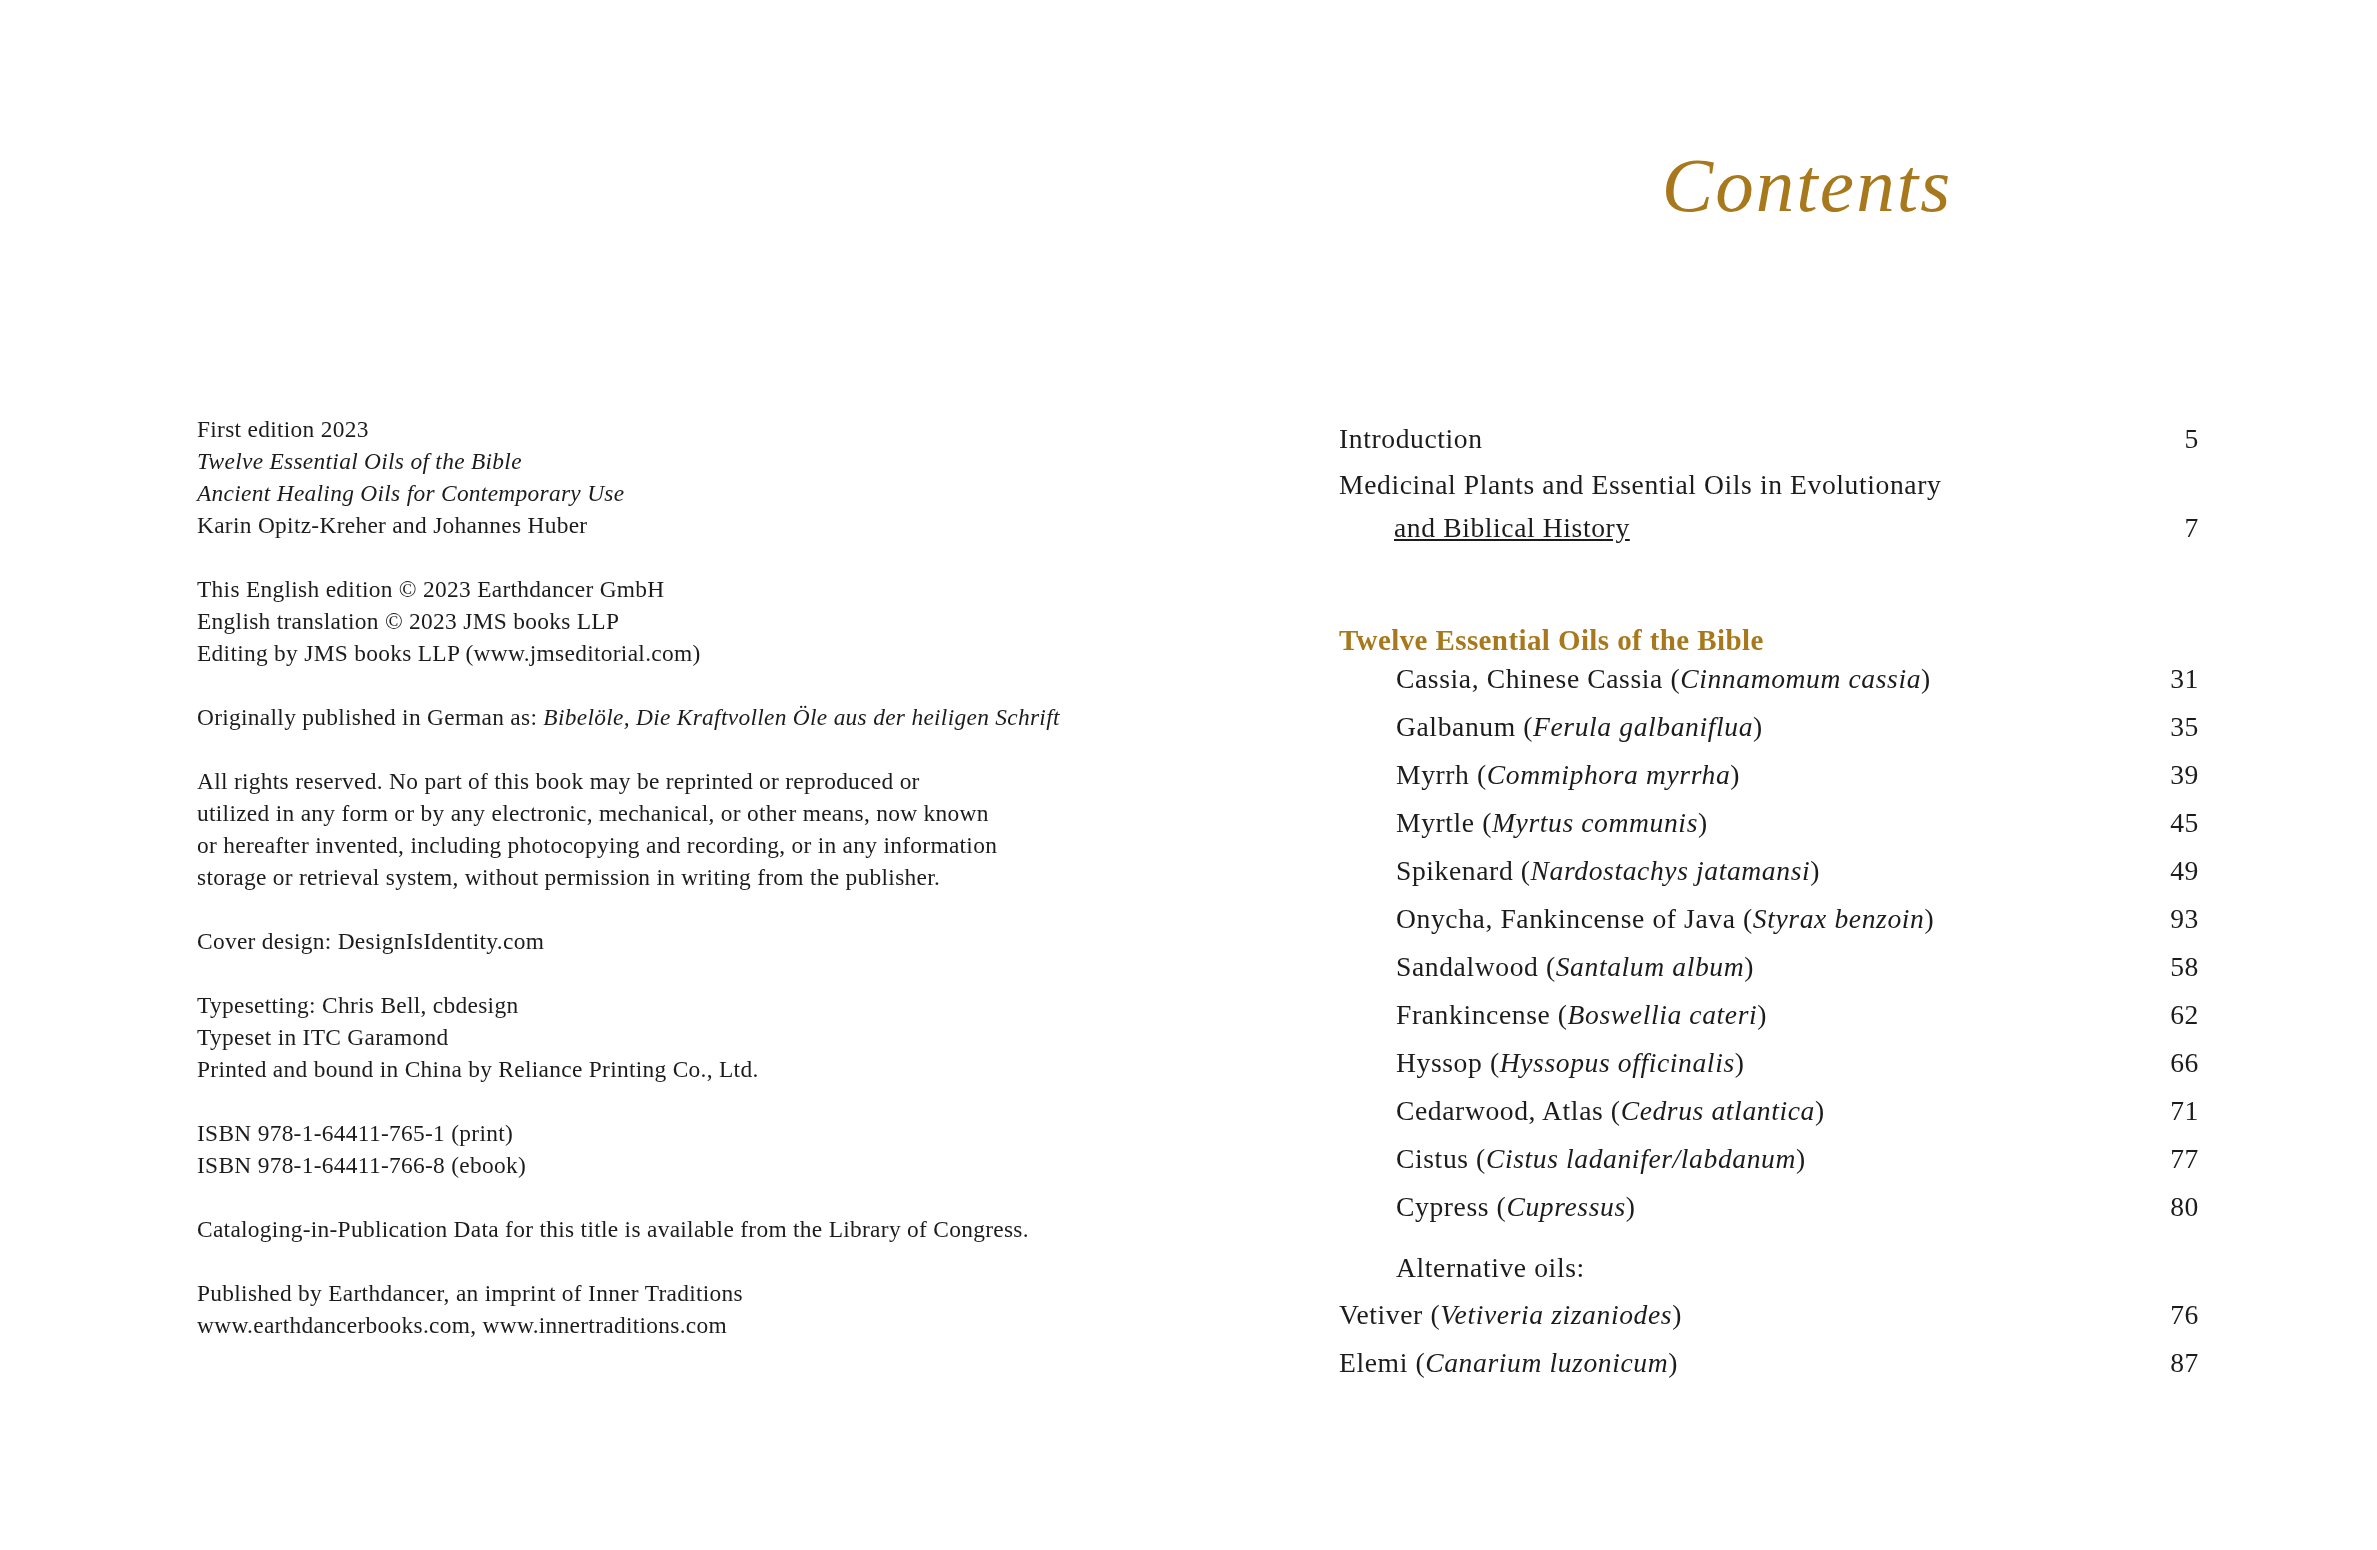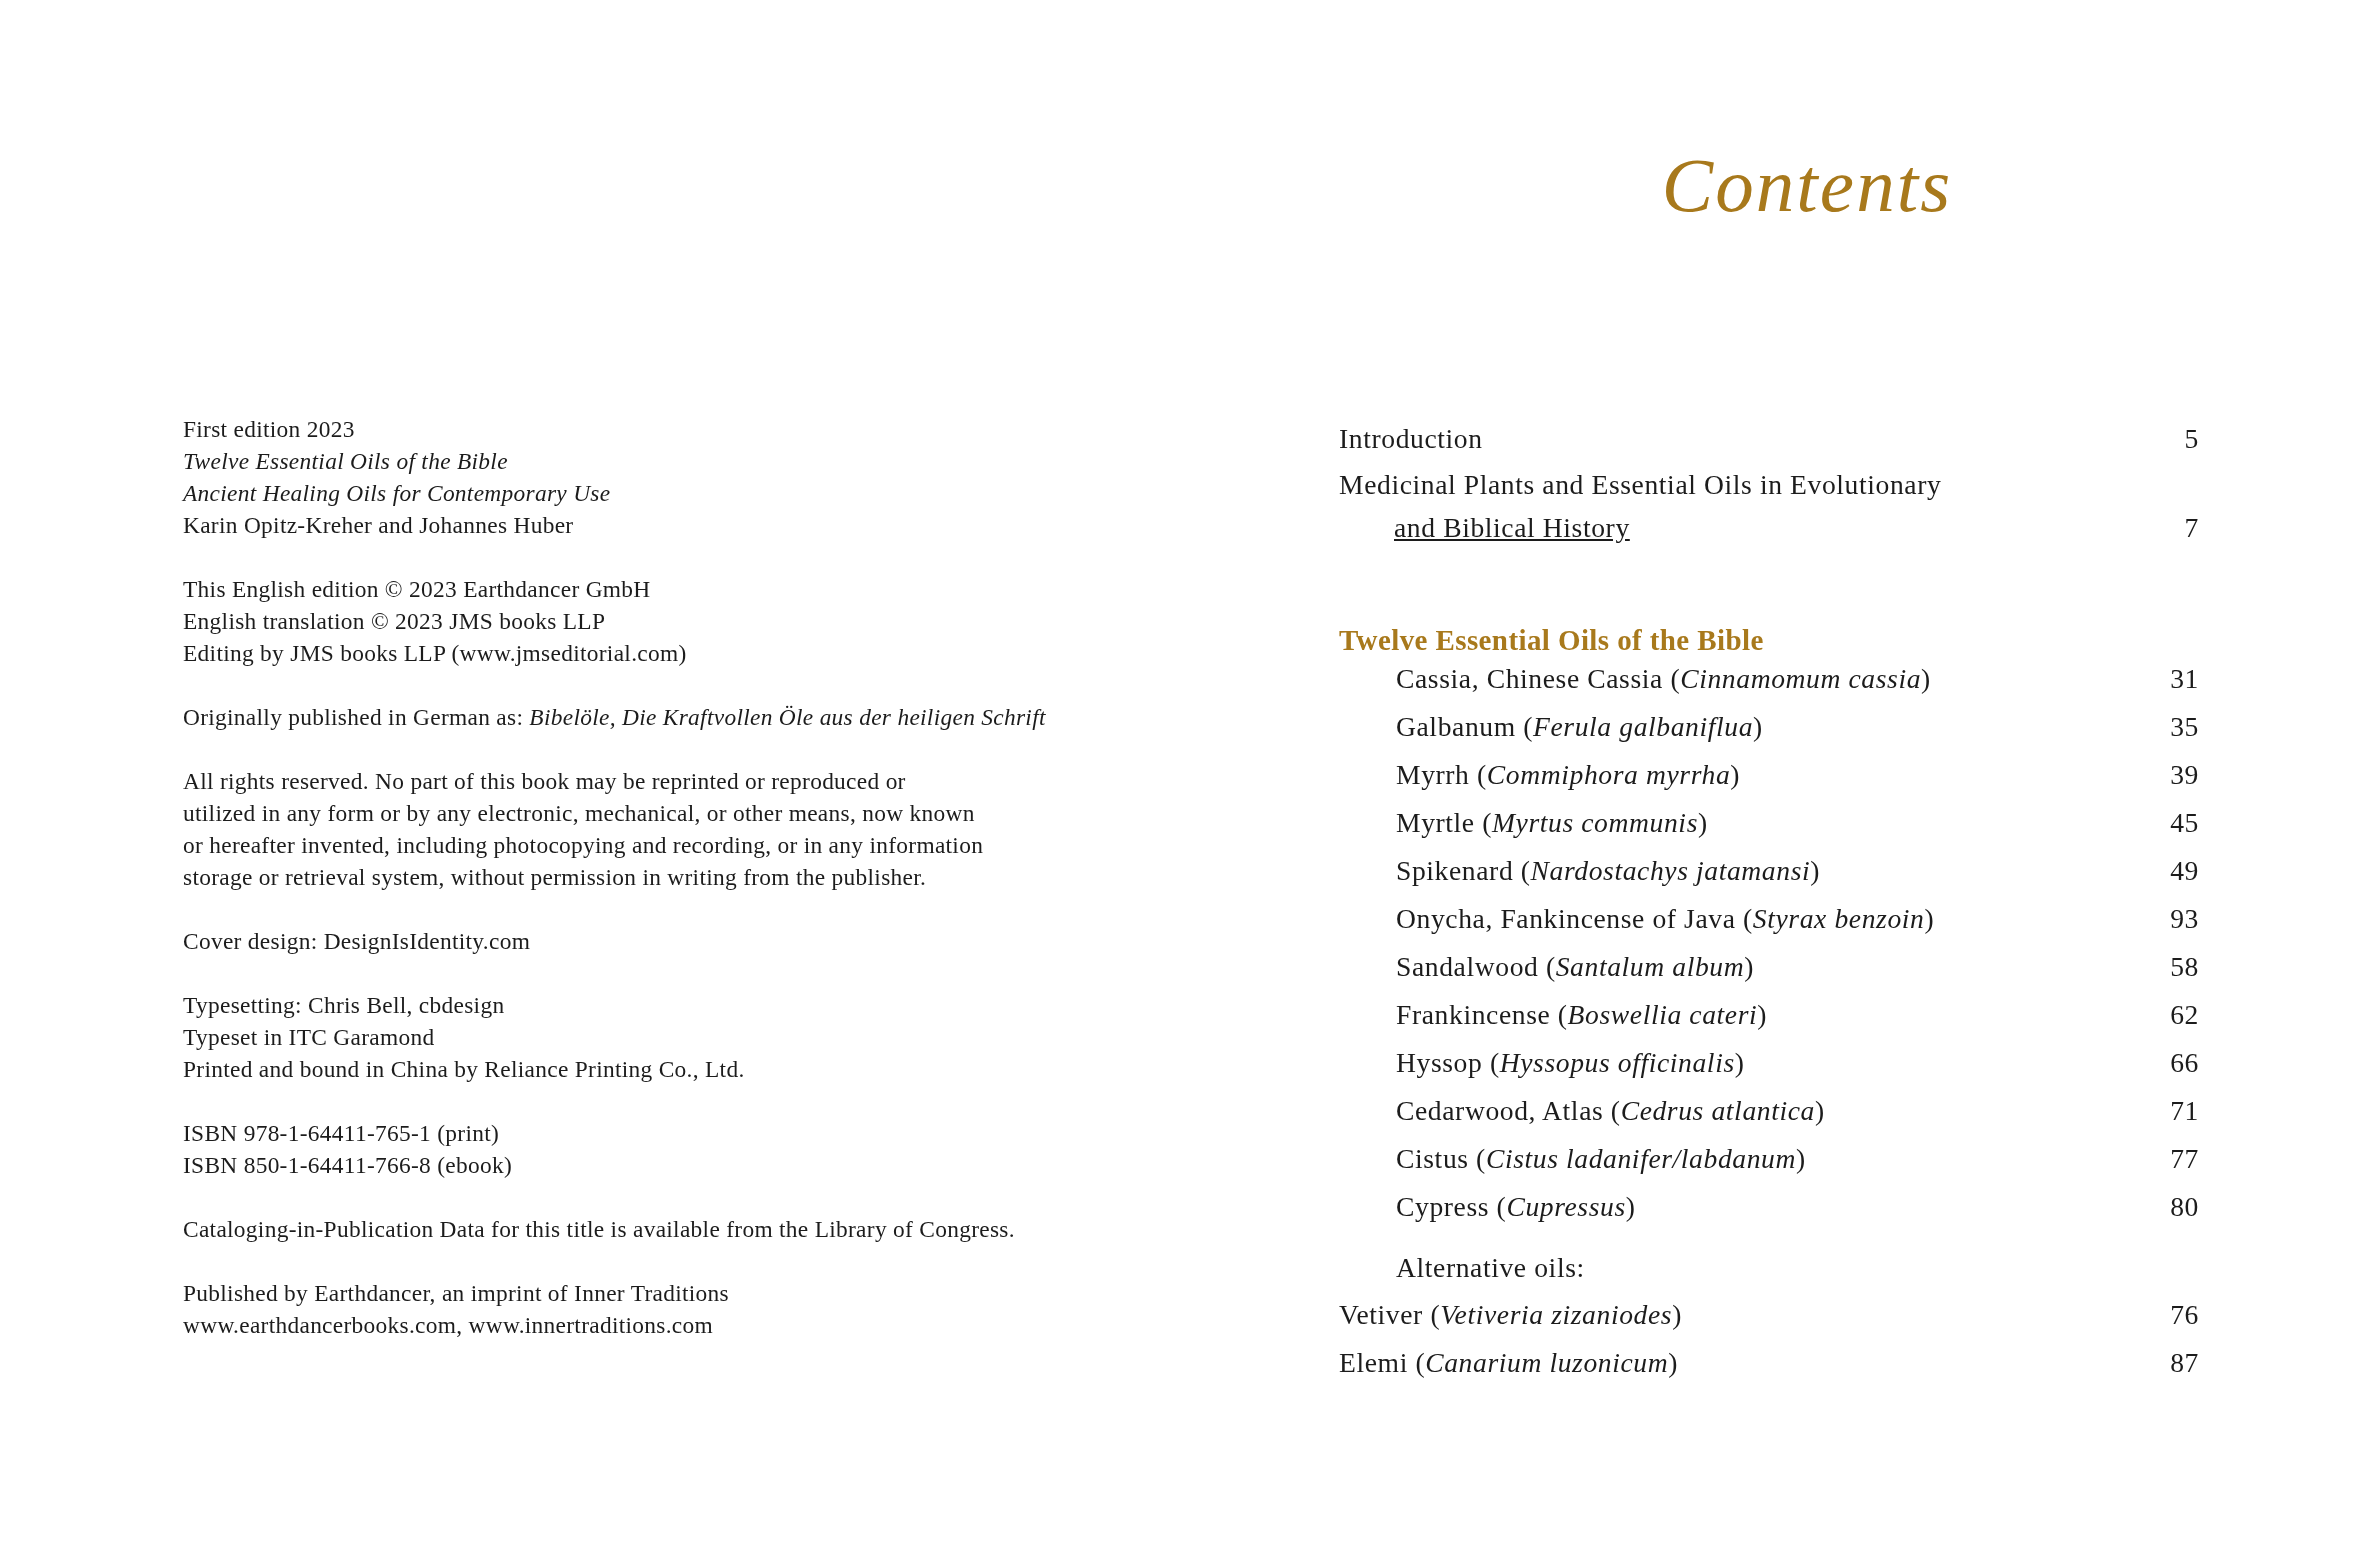--- a/index.html
+++ b/index.html
@@ -17,21 +17,21 @@
   }
   .page{position:absolute;top:0;height:1551px;}
   #left-page{left:0;width:1189px;}
   #right-page{left:1189px;width:1189px;}
 
   
   #copyright-text{
     position:absolute;left:181px;top:413px;width:985px;
     font-size:23.4px;line-height:32px;letter-spacing:0.3px;
   }
-  #copyright-text .block{margin:0 0 32px 2px;}
+  #copyright-text .block{margin:0 0 32px 16px;}
   .it{font-style:italic;}
 
   
   .contents-title{
     position:absolute;left:150px;top:134px;width:860px;
     text-align:center;
     transform:translateX(38px);
     font-size:77px;line-height:103px;
     font-style:italic;
     letter-spacing:2.1px;
@@ -85,21 +85,21 @@
       <div class="block">
         <div class="cline"><span>Cover design: DesignIsIdentity.com</span></div>
       </div>
       <div class="block">
         <div class="cline"><span>Typesetting: Chris Bell, cbdesign</span></div>
         <div class="cline"><span>Typeset in ITC Garamond</span></div>
         <div class="cline"><span>Printed and bound in China by Reliance Printing Co., Ltd.</span></div>
       </div>
       <div class="block">
         <div class="cline"><span>ISBN 978-1-64411-765-1 (print)</span></div>
-        <div class="cline"><span>ISBN 850-1-64411-766-8 (ebook)</span></div>
+        <div class="cline"><span>ISBN 978-1-64411-766-8 (ebook)</span></div>
       </div>
       <div class="block">
         <div class="cline"><span>Cataloging-in-Publication Data for this title is available from the Library of Congress.</span></div>
       </div>
       <div class="block">
         <div class="cline"><span>Published by Earthdancer, an imprint of Inner Traditions</span></div>
         <div class="cline"><span>www.earthdancerbooks.com, www.innertraditions.com</span></div>
       </div>
     </div>
 </div>

